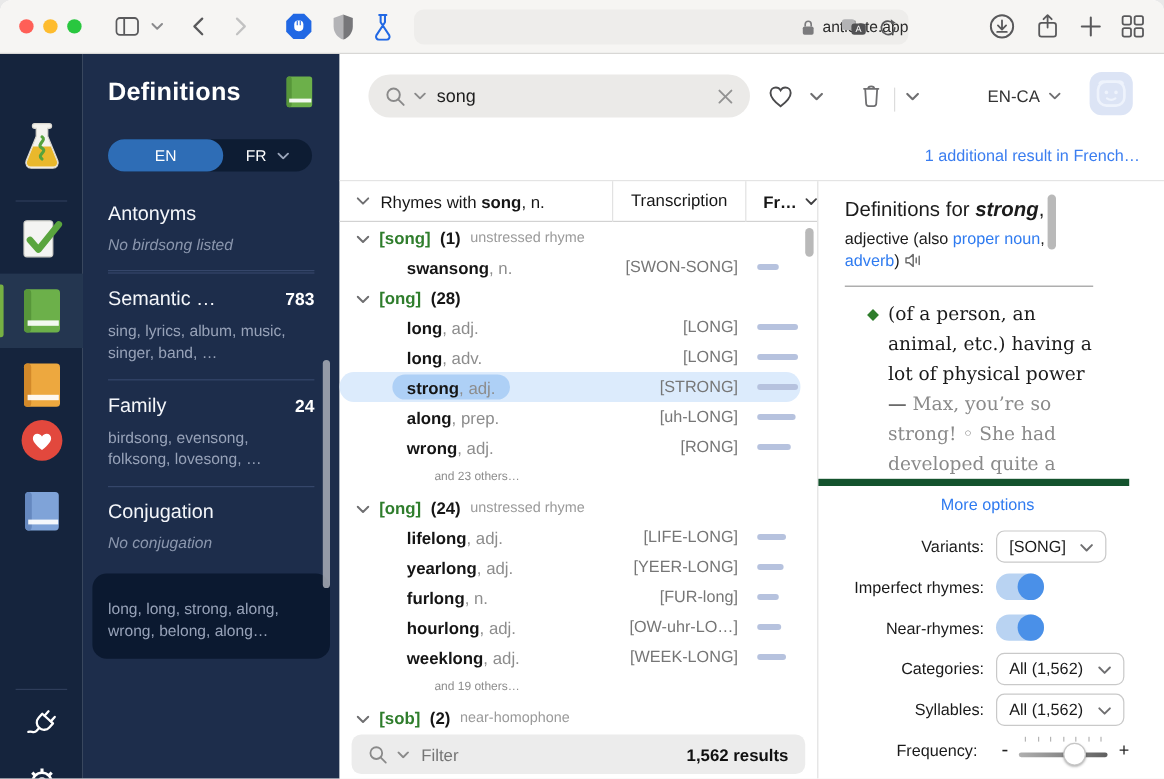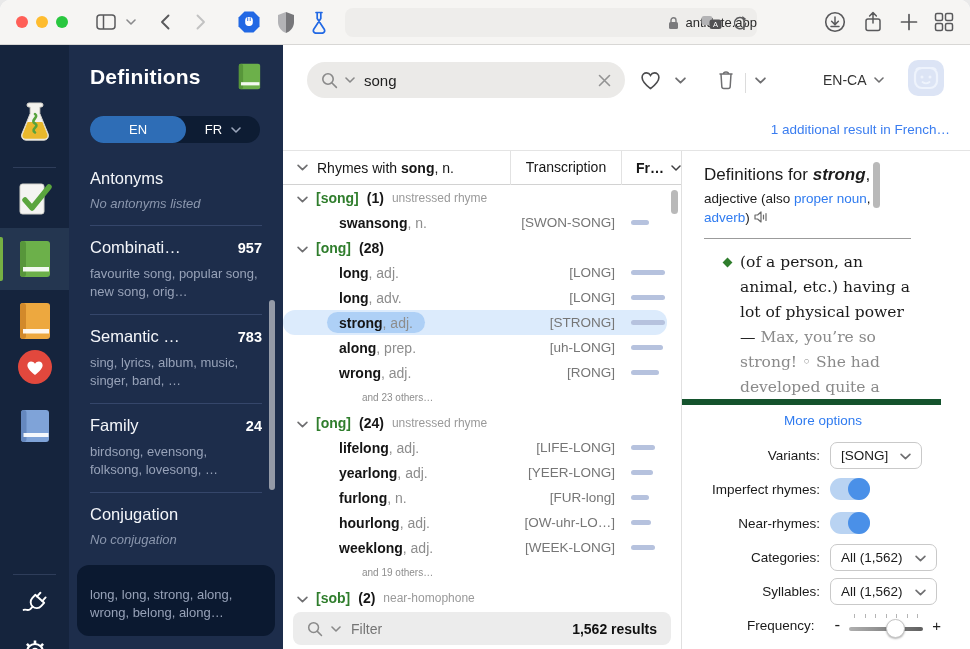--- a/index.html
+++ b/index.html
@@ -296,30 +296,23 @@
         <svg width="10" height="6" viewBox="0 0 10 6">
             <path d="M1 1l4 4 4-4" fill="none" stroke="#9aa5ba" stroke-width="1.6" stroke-linecap="round" stroke-linejoin="round"></path>
           </svg>
       </div>
     </div>
     <div class="sb-list" id="sidebar-list">
         <div class="side-item">
           <div class="si-top">
             <span class="si-label">Antonyms</span>
           </div>
-          <div class="si-note">No antonyms listed</div>
+          <div class="si-note">No birdsong listed</div>
         </div>
         <div class="si-div"></div>
-        <div class="side-item">
-          <div class="si-top">
-            <span class="si-label">Combinati…</span>
-            <span class="si-count">957</span>
-          </div>
-          <div class="si-sub">favourite song, popular song, new song, orig…</div>
-        </div>
         <div class="si-div"></div>
         <div class="side-item">
           <div class="si-top">
             <span class="si-label">Semantic …</span>
             <span class="si-count">783</span>
           </div>
           <div class="si-sub">sing, lyrics, album, music, singer, band, …</div>
         </div>
         <div class="si-div"></div>
         <div class="side-item">

